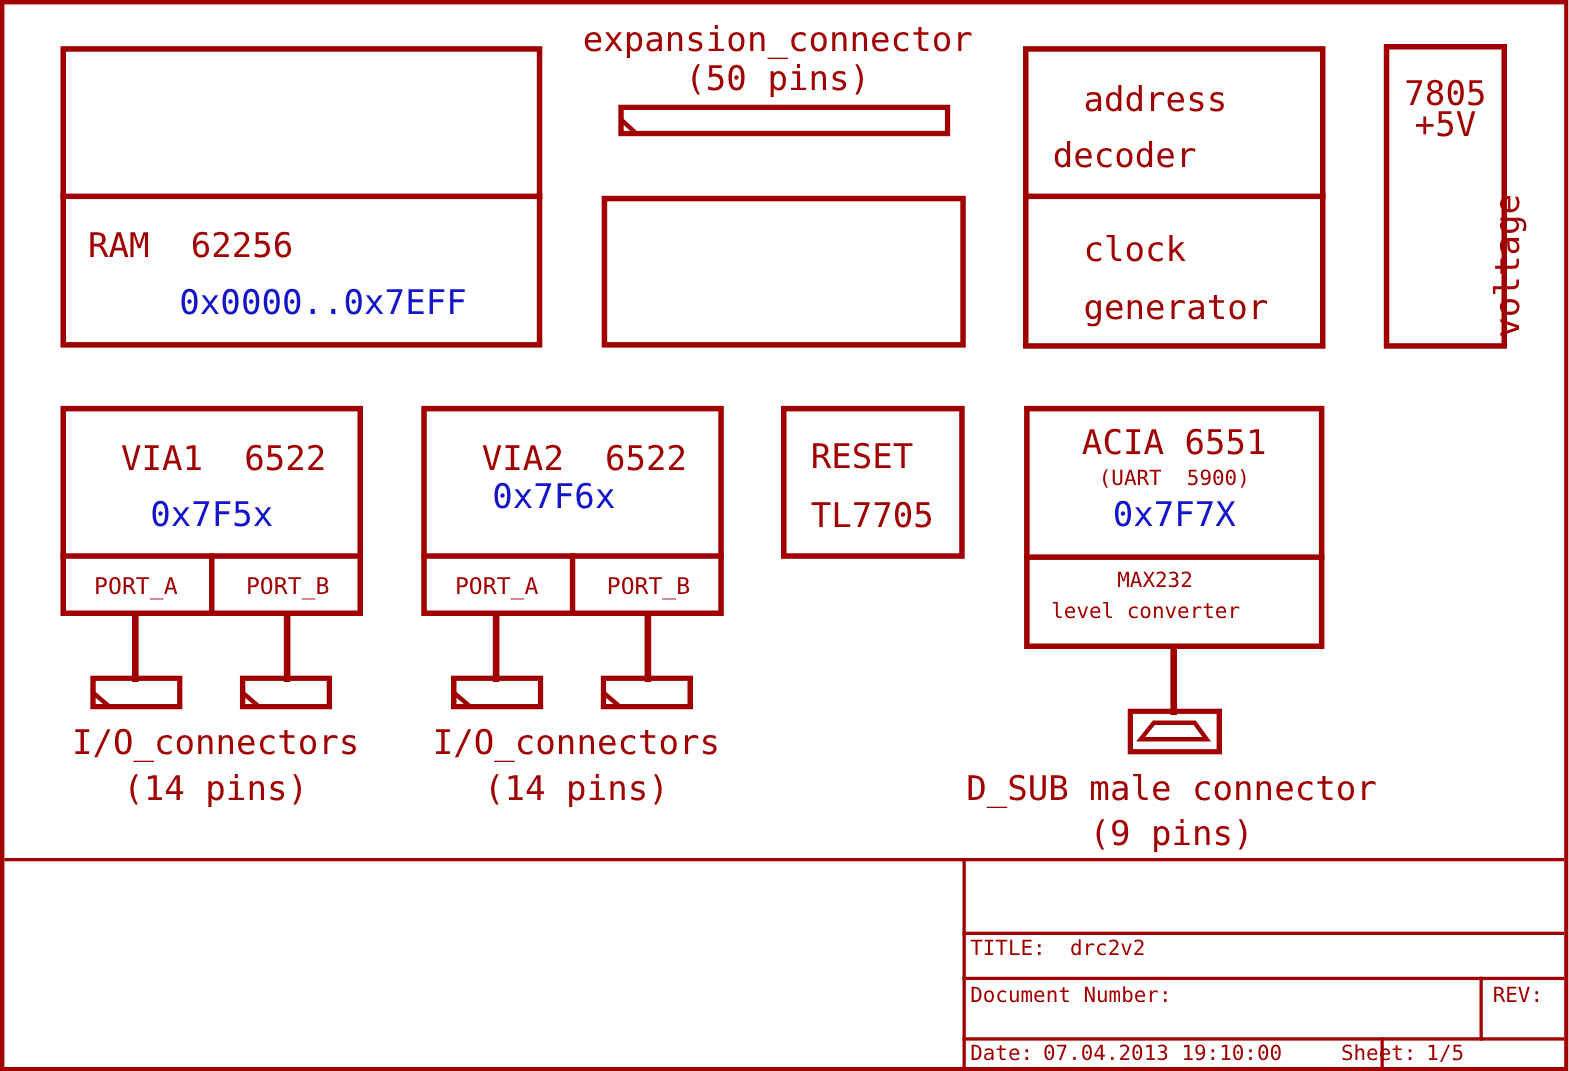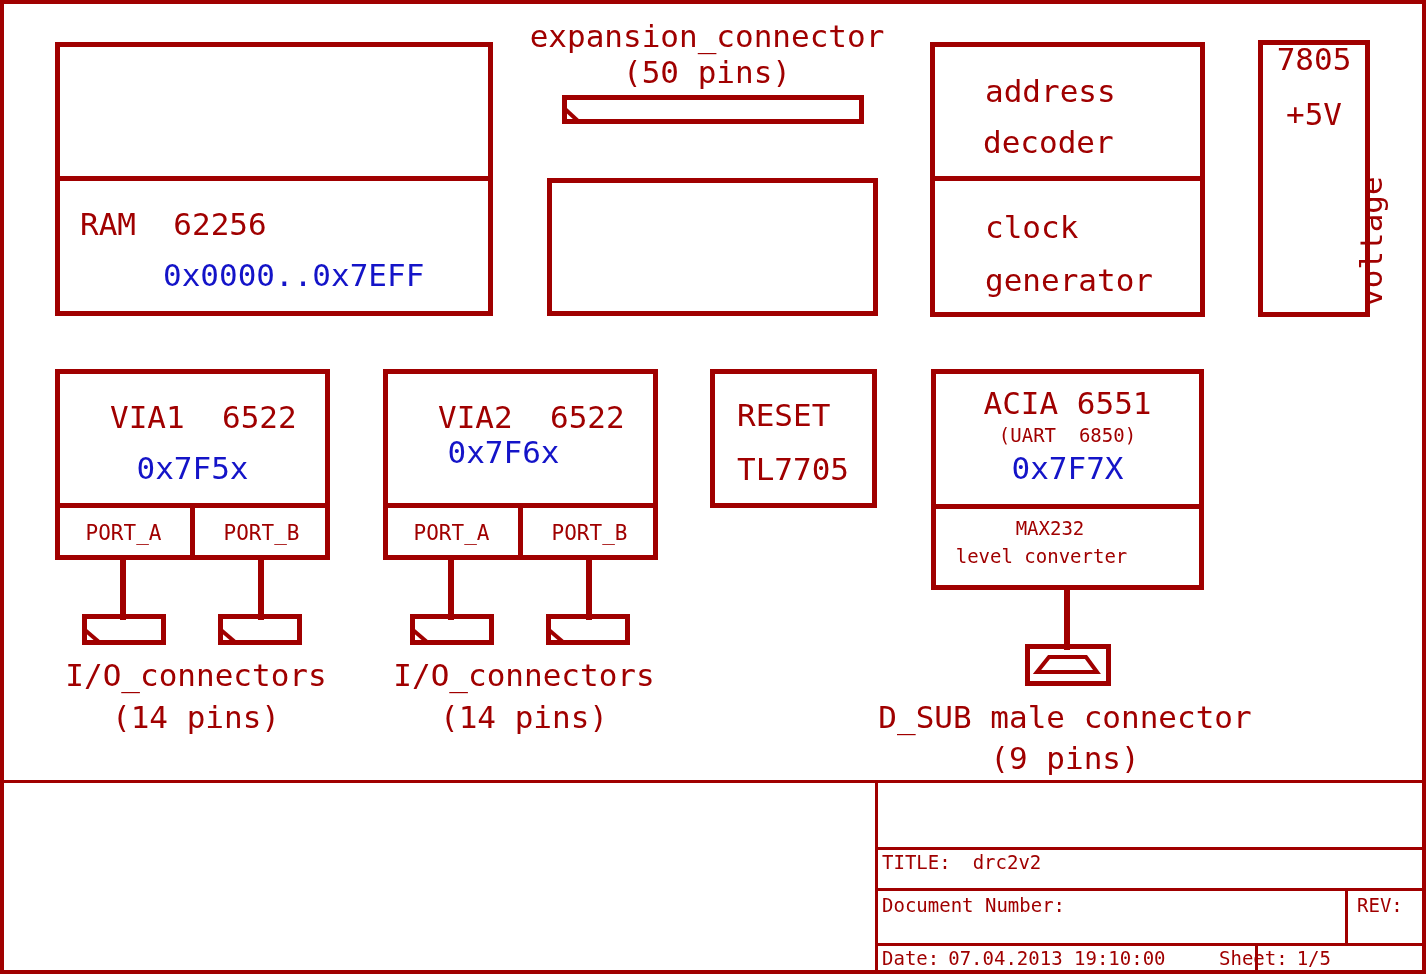--- a/index.html
+++ b/index.html
@@ -41,26 +41,26 @@
   <svg class="shape" style="left:562px;top:95px" width="302" height="29" viewBox="0 0 302 29">
     <rect x="2.5" y="2.5" width="297" height="24" fill="none" stroke="currentColor" stroke-width="5"></rect>
     <path d="M 3 14 L 16 26" stroke="currentColor" stroke-width="4" fill="none"></path>
   </svg>
 
   <div class="box" style="left:547px;top:178px;width:331px;height:138px"></div>
 
   <div class="box" style="left:930px;top:42px;width:275px;height:275px"></div>
   <div class="bar" style="left:930px;top:176px;width:275px;height:5px"></div>
   <div class="t big" style="left:985px;top:76px">address</div>
-  <div class="t big" style="left:983px;top:127px">decoder</div>
+  <div class="t big" style="left:957px;top:127px">decoder</div>
   <div class="t big" style="left:985px;top:212px">clock</div>
   <div class="t big" style="left:985px;top:265px">generator</div>
 
   <div class="box" style="left:1258px;top:40px;width:112px;height:277px"></div>
-  <div class="t big ctr" style="left:1258px;top:44px;width:112px">7805</div>
+  <div class="t big ctr" style="left:1258px;top:70px;width:112px">7805</div>
   <div class="t big ctr" style="left:1258px;top:99px;width:112px">+5V</div>
   <div class="vert" style="left:1229px;top:184px;width:170px;height:76px">
     <div>voltage</div>
     
   </div>
 
   <div class="box" style="left:55px;top:369px;width:275px;height:191px"></div>
   <div class="bar" style="left:55px;top:503px;width:275px;height:5px"></div>
   <div class="bar" style="left:190px;top:503px;width:5px;height:57px"></div>
   <div class="t big" style="left:110px;top:402px">VIA1  6522</div>
@@ -76,21 +76,21 @@
   <div class="t mid ctr" style="left:383px;top:523px;width:137px">PORT_A</div>
   <div class="t mid ctr" style="left:521px;top:523px;width:137px">PORT_B</div>
 
   <div class="box" style="left:710px;top:369px;width:167px;height:139px"></div>
   <div class="t big" style="left:737px;top:400px">RESET</div>
   <div class="t big" style="left:737px;top:454px">TL7705</div>
 
   <div class="box" style="left:931px;top:369px;width:273px;height:221px"></div>
   <div class="bar" style="left:931px;top:504px;width:273px;height:5px"></div>
   <div class="t big ctr" style="left:931px;top:388px;width:273px">ACIA 6551</div>
-  <div class="t sm ctr" style="left:931px;top:426px;width:273px">(UART  6850)</div>
+  <div class="t sm ctr" style="left:931px;top:426px;width:273px">(UART  5900)</div>
   <div class="t big blue ctr" style="left:931px;top:453px;width:273px">0x7F7X</div>
   <div class="t sm ctr" style="left:931px;top:519px;width:238px">MAX232</div>
   <div class="t sm ctr" style="left:931px;top:547px;width:221px">level converter</div>
 
   <div class="bar" style="left:120px;top:557px;width:6px;height:63px"></div>
   <div class="bar" style="left:258px;top:557px;width:6px;height:63px"></div>
   <div class="bar" style="left:448px;top:557px;width:6px;height:63px"></div>
   <div class="bar" style="left:586px;top:557px;width:6px;height:63px"></div>
   <div class="bar" style="left:1064px;top:588px;width:6px;height:62px"></div>
 

